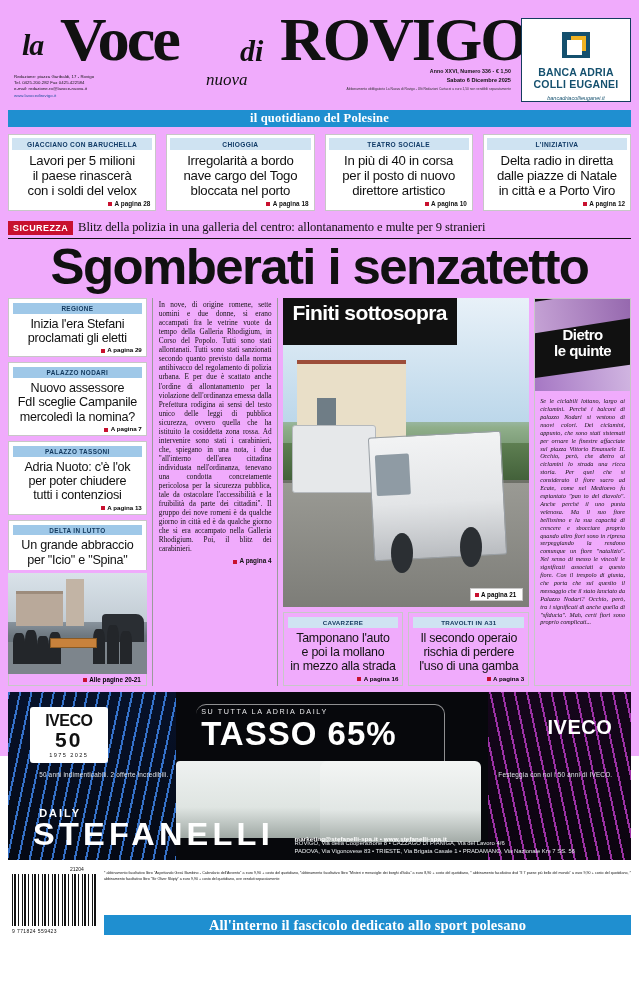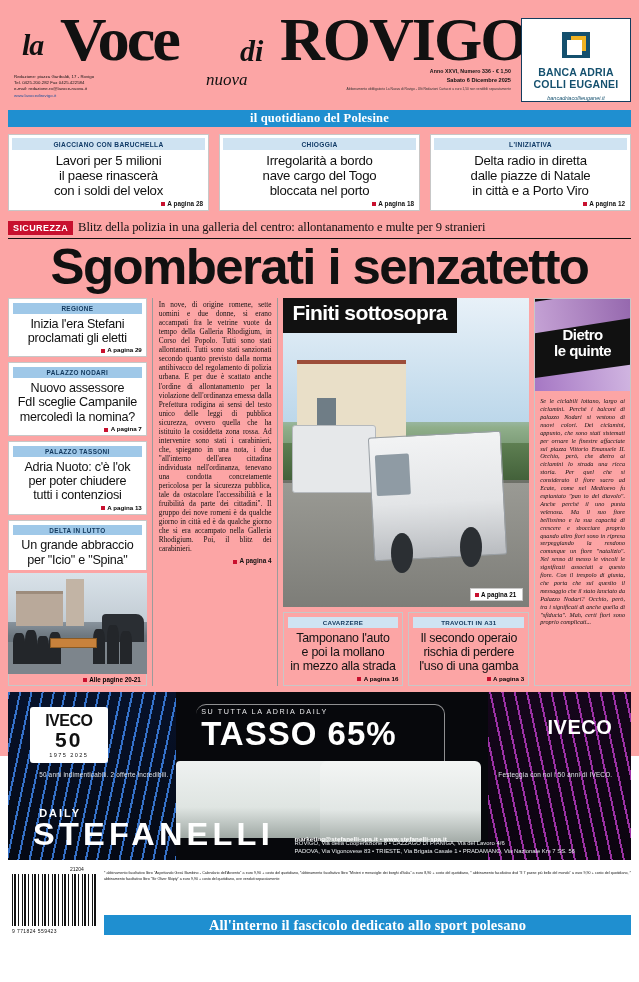--- a/index.html
+++ b/index.html
@@ -2,21 +2,21 @@
 <html><head>
 <meta charset="utf-8">
 <style>
   * { box-sizing: border-box; margin: 0; padding: 0; }
   html, body {
     width: 639px; height: 982px;
     background: #ffffff;
     font-family: "Liberation Sans", sans-serif;
     overflow: hidden;
   }
-  .page { position: relative; width: 639px; height: 756px; background:#fca5a5; }
+  .page { position: relative; width: 639px; height: 756px; background:#f0abfc; }
 
   
   .masthead { position: relative; height: 108px; padding: 6px 8px 0 8px; }
   .mast-flag { position: relative; height: 66px; }
   .mh-la {
     position: absolute; left: 14px; top: 22px;
     font-family: "Liberation Serif", serif;
     font-style: italic; font-weight: 700; font-size: 30px;
     color: #111; letter-spacing: -1px;
   }
@@ -212,21 +212,21 @@
   }
   .body-col p { text-indent: 0; }
   .body-page { text-align:right; font-size:6.4px; font-weight:700; padding-top:3px; font-family:"Liberation Sans",sans-serif;}
 
   
   .photo-wrap { position:relative; flex: 1 1 auto; min-height:0; overflow:hidden; }
   .photo-title {
     position:absolute; left:0; top:0; z-index:4;
     background:#111; color:#fff;
     font-size: 21px; font-weight:700; letter-spacing:-0.6px;
-    padding: 3px 10px 8px 10px;
+    padding: 3px 10px 20px 10px;
   }
   .photo-img {
     position:absolute; inset:0;
     background:
       linear-gradient(180deg,#dfeaf3 0%, #cfe1ef 22%, #b9d3e6 34%, #8fae8a 42%, #6f8f6a 52%, #6e6f68 60%, #8b8c85 100%);
     overflow:hidden;
   }
   .pi-sky { position:absolute; left:0; right:0; top:0; height:40%;
     background:linear-gradient(180deg,#e8f1f8,#bcd7ea);}
   .pi-house {
@@ -457,20 +457,25 @@
   <div class="teasers">
     <div class="teaser">
       <div class="teaser-kicker">GIACCIANO CON BARUCHELLA</div>
       <div class="teaser-head">Lavori per 5 milioni<br>il paese rinascerà<br>con i soldi del velox</div>
       <div class="teaser-page"><span class="sq"></span><span>A pagina 28</span></div>
     </div>
     <div class="teaser">
       <div class="teaser-kicker">CHIOGGIA</div>
       <div class="teaser-head">Irregolarità a bordo<br>nave cargo del Togo<br>bloccata nel porto</div>
       <div class="teaser-page"><span class="sq"></span><span>A pagina 18</span></div>
+    </div>
+    <div class="teaser">
+      <div class="teaser-kicker">TEATRO SOCIALE</div>
+      <div class="teaser-head">In più di 40 in corsa<br>per il posto di nuovo<br>direttore artistico</div>
+      <div class="teaser-page"><span class="sq"></span><span>A pagina 10</span></div>
     </div>
     <div class="teaser">
       <div class="teaser-kicker">L'INIZIATIVA</div>
       <div class="teaser-head">Delta radio in diretta<br>dalle piazze di Natale<br>in città e a Porto Viro</div>
       <div class="teaser-page"><span class="sq"></span><span>A pagina 12</span></div>
     </div>
   </div>
 
   <div class="sicurezza-row">
     <div class="tag-red">SICUREZZA</div>

